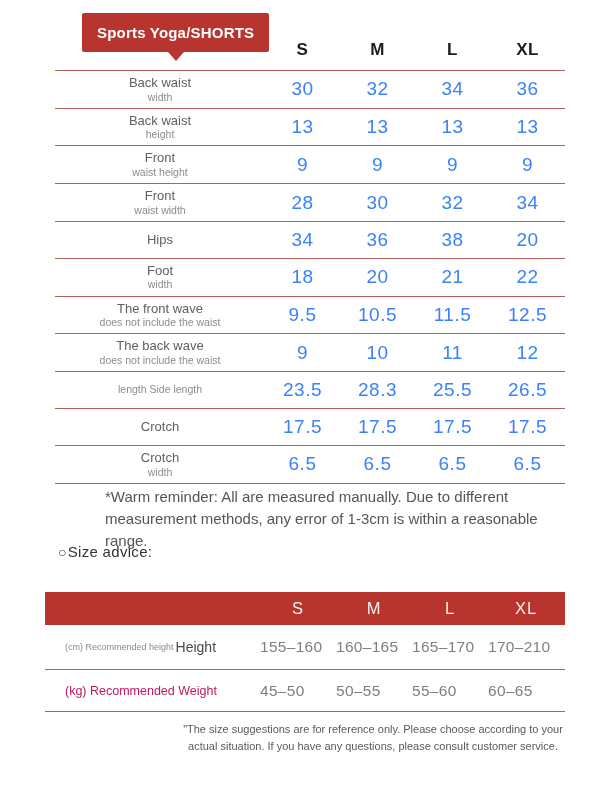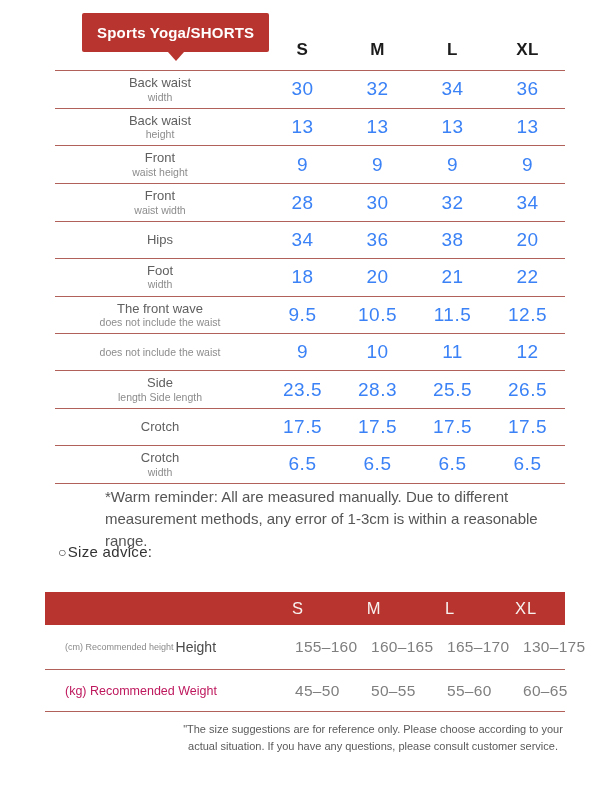--- a/index.html
+++ b/index.html
@@ -144,21 +144,20 @@
   }
   .advice-prefix { font-size: 9px; color: #8a8a8a; white-space: nowrap; }
   .advice-label { font-size: 14px; color: #4a4a4a; }
   .advice-label-kg { font-size: 12.5px; color: #be185d; padding-left: 20px; }
   .advice-value {
     text-align: left;
     font-size: 15.5px;
     color: #7f7f7f;
     letter-spacing: 0.3px;
     white-space: nowrap;
-    margin-left: 35px;
   }
 
   
   .footnote {
     position: absolute;
     left: 178px;
     top: 721px;
     width: 390px;
     text-align: center;
     font-size: 11px;
@@ -257,31 +256,31 @@
         <span class="label-sub">does not include the waist</span>
       </div>
       <div class="value-cell">9.5</div>
       <div class="value-cell">10.5</div>
       <div class="value-cell">11.5</div>
       <div class="value-cell">12.5</div>
     </div>
 
     <div class="grid-row data-row">
       <div class="label-cell">
+        <span class="label-main">The back wave</span>
         <span class="label-sub">does not include the waist</span>
       </div>
       <div class="value-cell">9</div>
       <div class="value-cell">10</div>
       <div class="value-cell">11</div>
       <div class="value-cell">12</div>
     </div>
 
     <div class="grid-row data-row">
       <div class="label-cell">
-        <span class="label-main">Side</span>
         <span class="label-sub">length Side length</span>
       </div>
       <div class="value-cell">23.5</div>
       <div class="value-cell">28.3</div>
       <div class="value-cell">25.5</div>
       <div class="value-cell">26.5</div>
     </div>
 
     <div class="grid-row data-row">
       <div class="label-cell">
@@ -323,21 +322,21 @@
     </div>
 
     <div class="advice-grid advice-row-1">
       <div class="advice-label-cell">
         <span class="advice-prefix">(cm) Recommended height</span>
         <span class="advice-label">Height</span>
       </div>
       <div class="advice-value">155–160</div>
       <div class="advice-value">160–165</div>
       <div class="advice-value">165–170</div>
-      <div class="advice-value">130–175</div>
+      <div class="advice-value">170–210</div>
     </div>
 
     <div class="advice-grid advice-row-2">
       <div class="advice-label-kg">(kg) Recommended Weight</div>
       <div class="advice-value">45–50</div>
       <div class="advice-value">50–55</div>
       <div class="advice-value">55–60</div>
       <div class="advice-value">60–65</div>
     </div>
   </div>

